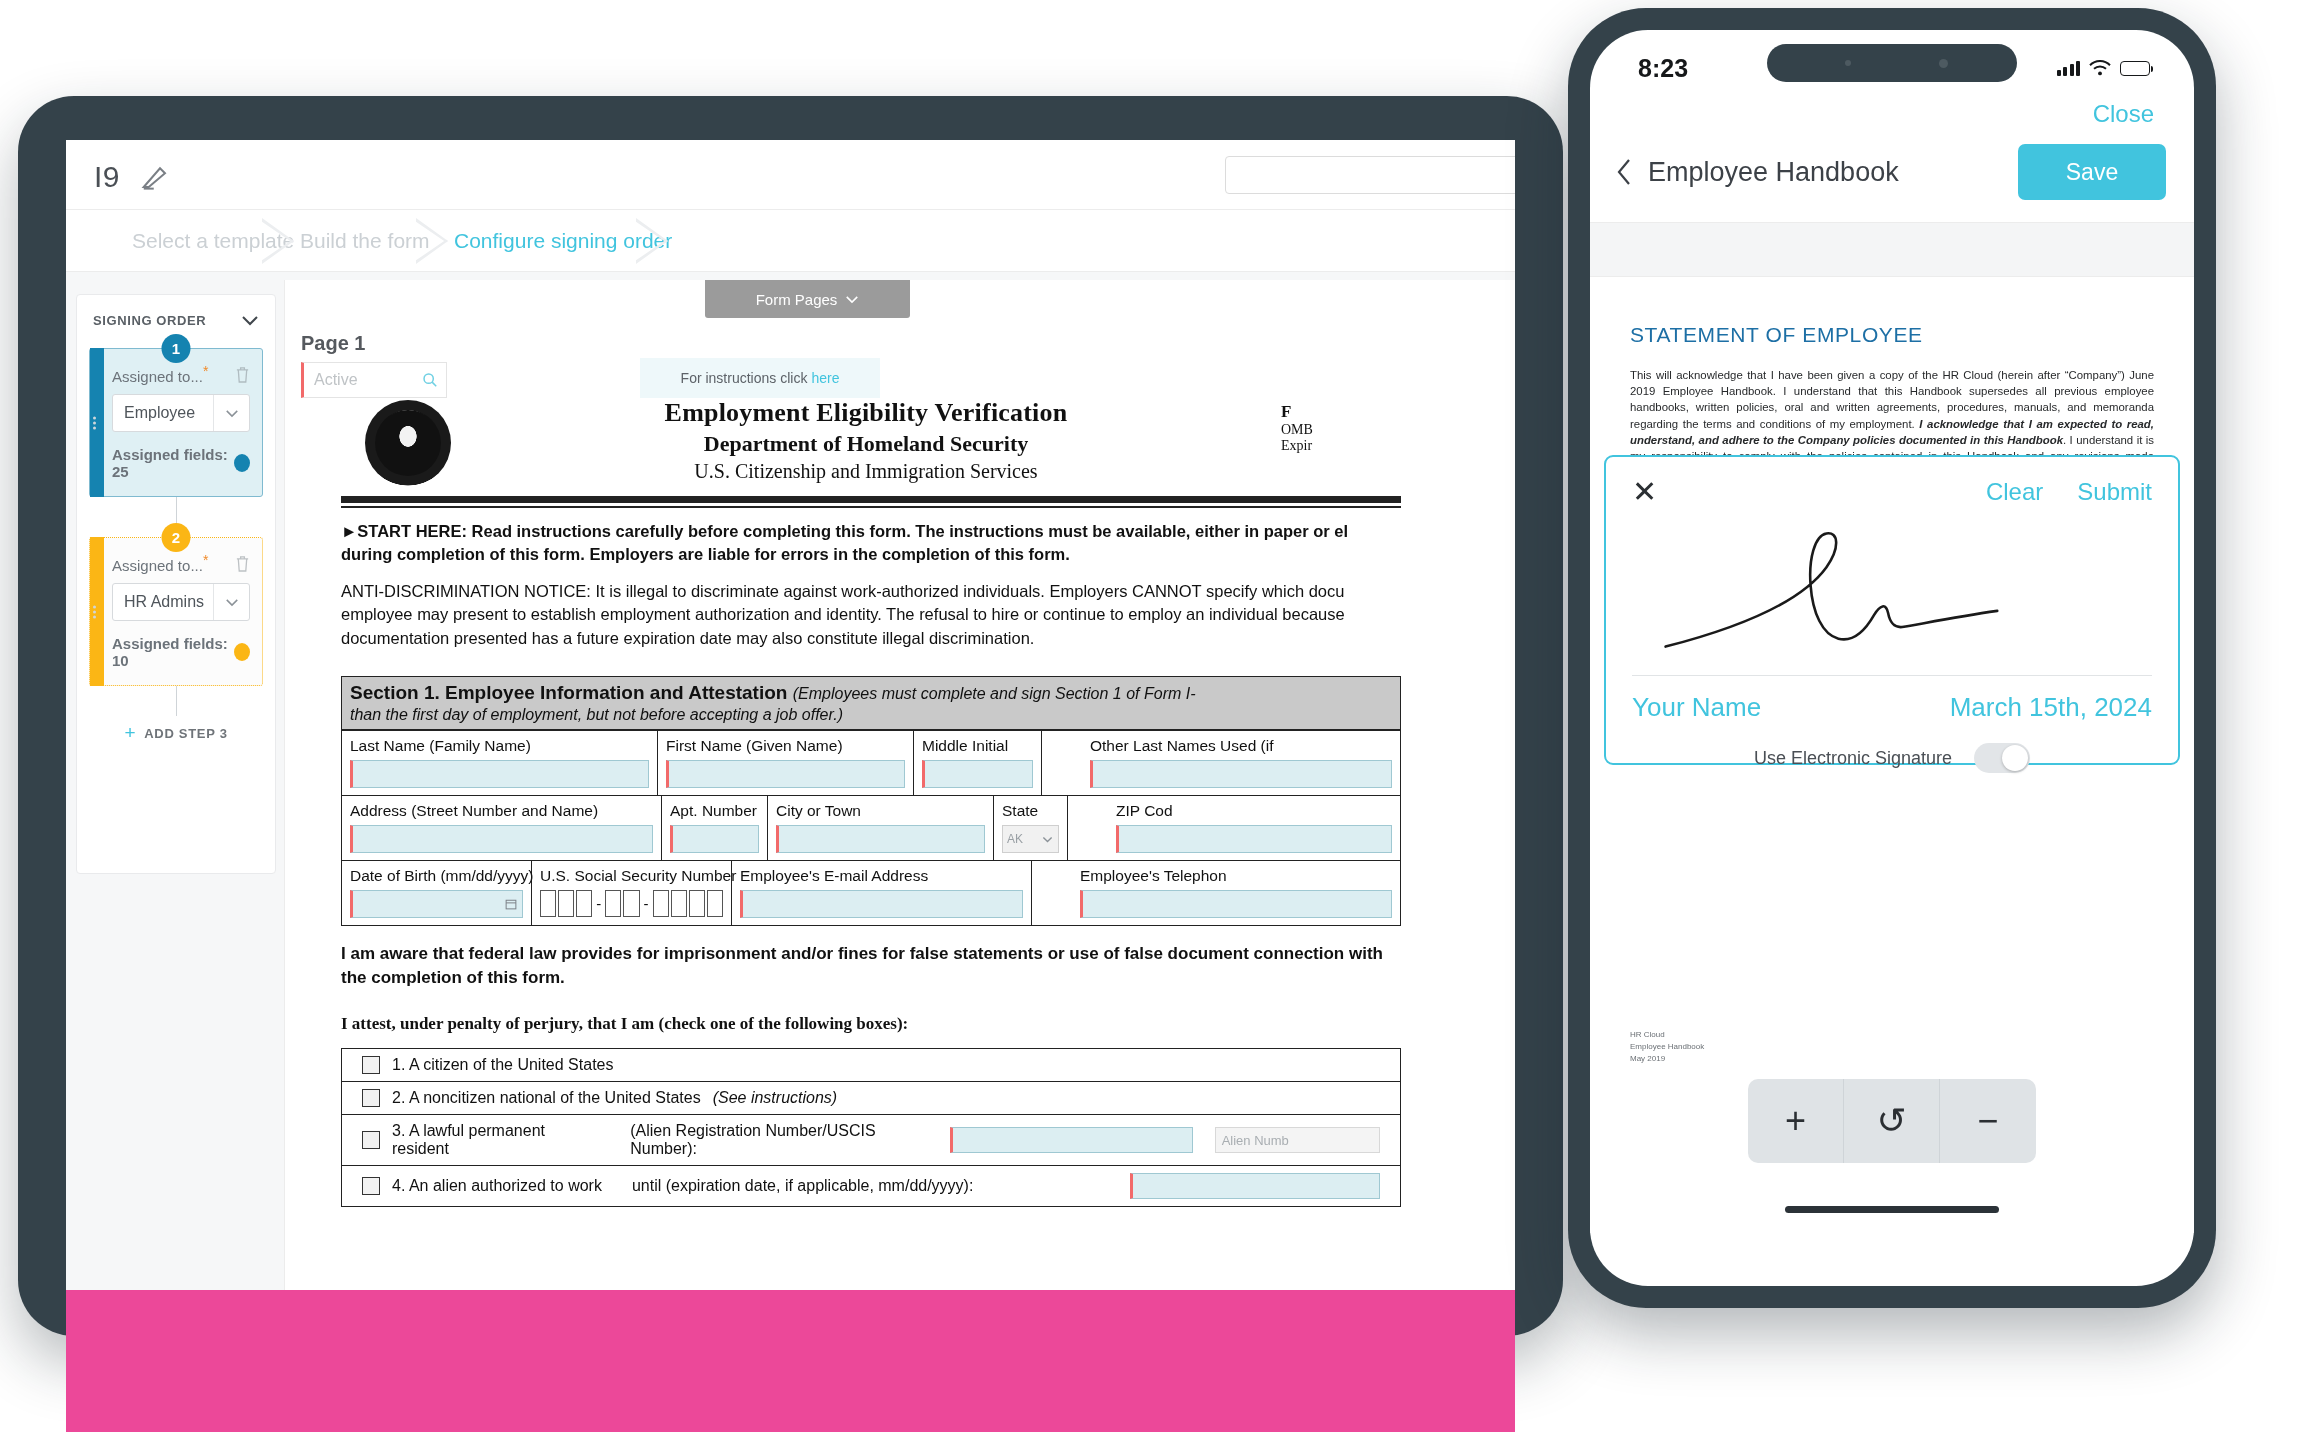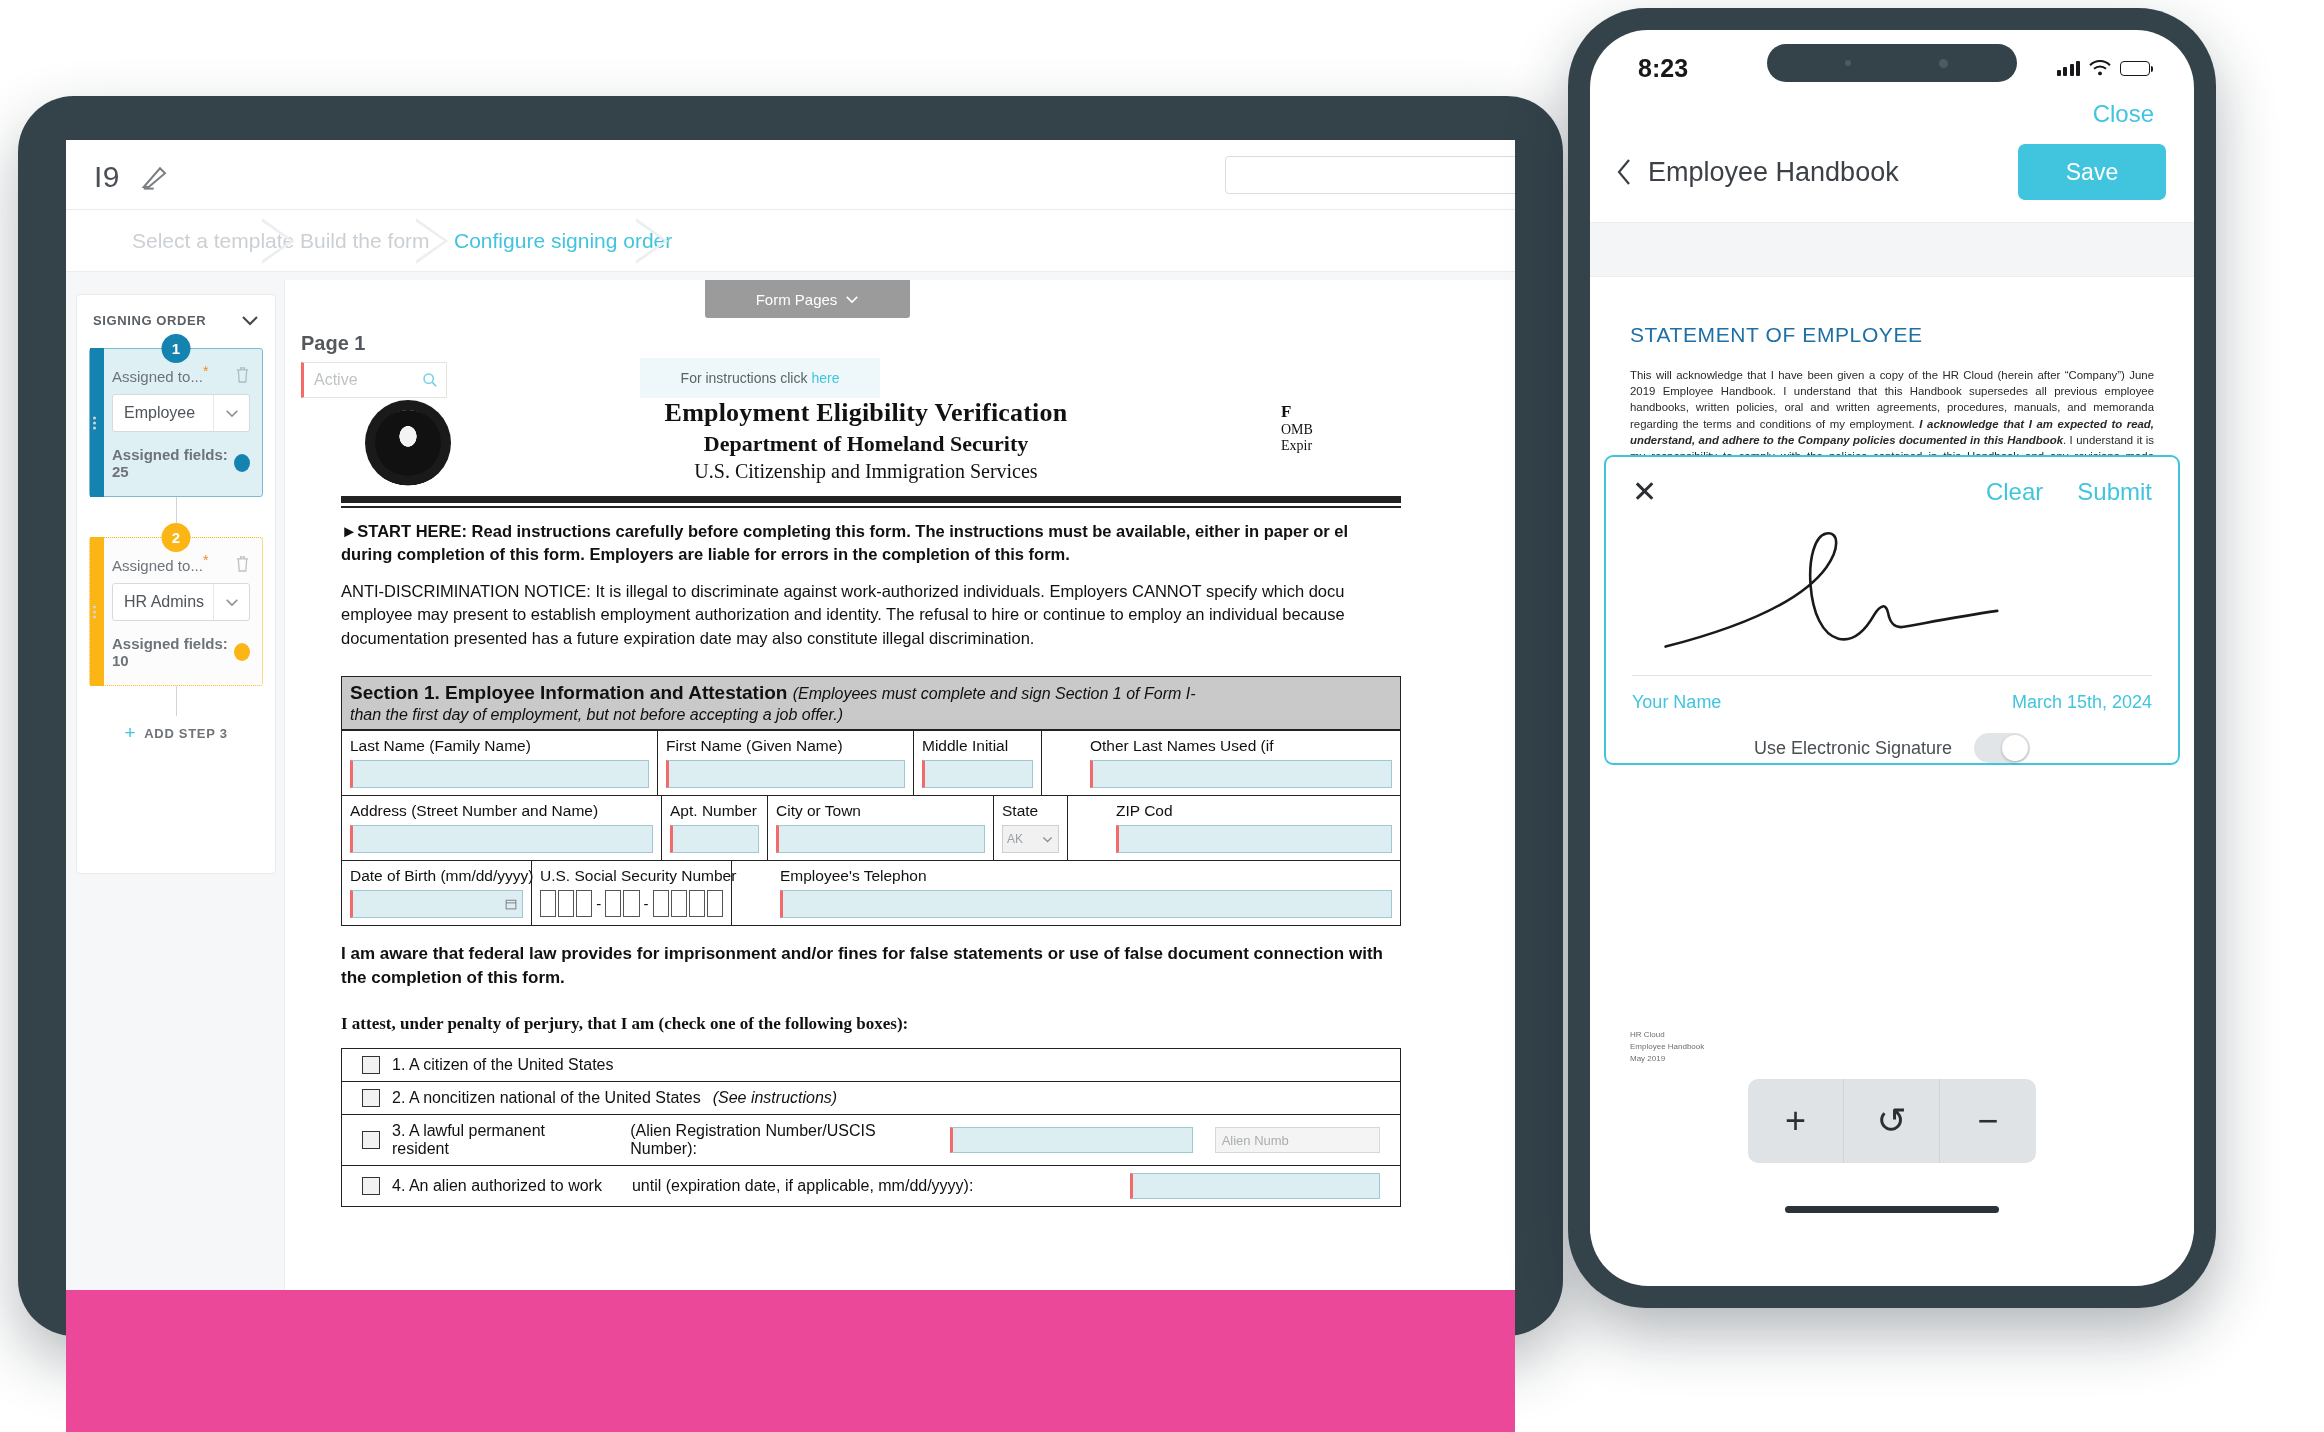--- a/index.html
+++ b/index.html
@@ -330,21 +330,21 @@
     padding: 20px 26px 0 26px;
   }
   .sig-x { font-size: 30px; color: #2b2f33; line-height: 1; }
   .sig-actions { display: flex; gap: 34px; }
   .sig-actions span { font-size: 24px; color: #41c4de; }
   .sig-canvas { position: relative; height: 168px; }
   .sig-divider { height: 1px; background: #e1e4e6; margin: 0 26px; }
   .sig-meta {
     display: flex; align-items: center; justify-content: space-between;
     padding: 16px 26px 0 26px;
-    font-size: 18px; color: #41c4de; gap: 12px;
+    font-size: 26px; color: #41c4de; gap: 12px;
   }
   .sig-toggle-row {
     display: flex; align-items: center; justify-content: center; gap: 22px;
     padding-top: 20px;
   }
   .sig-toggle-label { font-size: 18px; color: #4a4f55; }
   .toggle {
     width: 56px; height: 30px; border-radius: 15px; background: #e2e5e8;
     position: relative;
   }
@@ -602,20 +602,24 @@
                     <i></i>
                     <s>-</s>
                     <i></i>
                     <i></i>
                     <s>-</s>
                     <i></i>
                     <i></i>
                     <i></i>
                     <i></i>
                 </div>
+              </div>
+              <div class="fcell" style="width:300px">
+                <div class="flabel">Employee's E-mail Address</div>
+                <div class="finput"></div>
               </div>
               <div class="fcell" style="flex:1">
                 <div class="flabel">Employee's Telephon</div>
                 <div class="finput"></div>
               </div>
             </div>
 
             <div class="attest">I am aware that federal law provides for imprisonment and/or fines for false statements or use of false document connection with the completion of this form.</div>
             <div class="attest2">I attest, under penalty of perjury, that I am (check one of the following boxes):</div>
 

